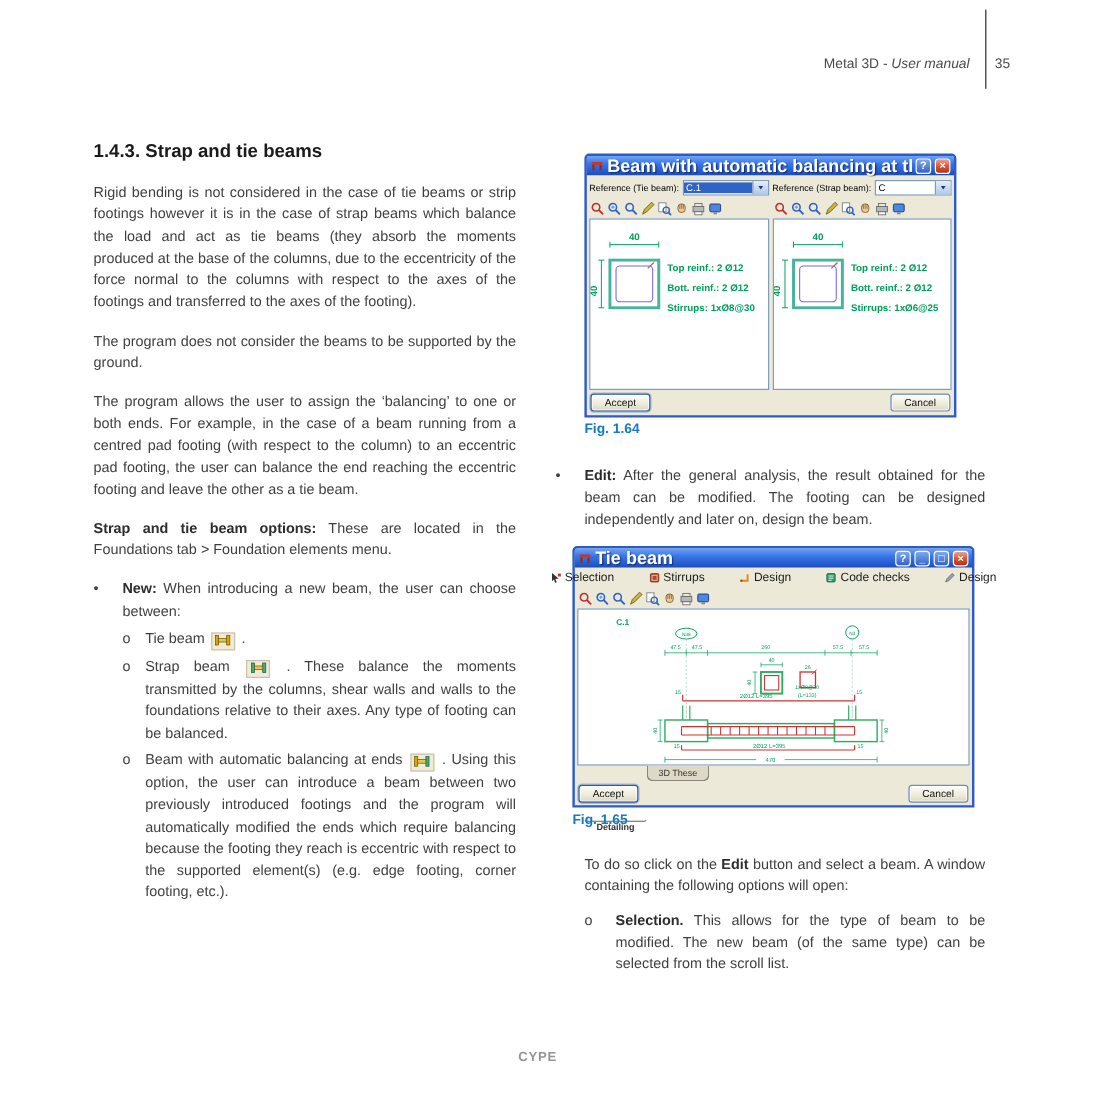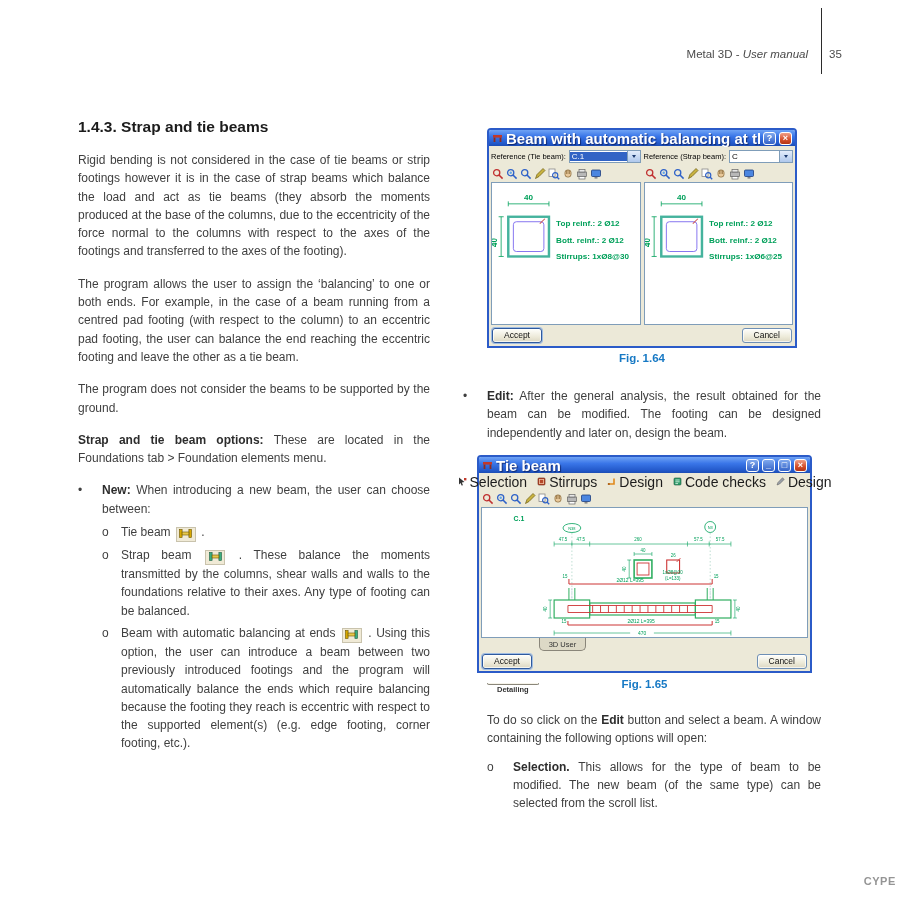--- a/index.html
+++ b/index.html
@@ -20,21 +20,21 @@
   .bullet{display:flex;margin:0 0 4px 0;}
   .bullet .bm{flex:none;width:24px;}
   .bullet .bt{flex:1;text-align:justify;}
   .bullet.sub{margin-left:24px;}
   .bullet.sub .bm{width:19px;}
   .mb14{margin-bottom:14px;}
   .inline-icon{display:inline-block;width:18px;height:13px;background:#f0ead6;border:1px solid #c9c3ad;
                vertical-align:-3px;line-height:0;margin:0 2px;text-align:center;}
 
   
-  .fig-caption{position:absolute;text-align:center;font-size:11.5px;font-weight:bold;color:#1779C4;}
+  .fig-caption{position:absolute;text-align:left;font-size:11.5px;font-weight:bold;color:#1779C4;}
   .rc-block{position:absolute;font-size:12px;line-height:18.3px;text-align:justify;}
 
   
   .xp-win{position:absolute;background:#ECE9D8;border:2px solid #2B5BC8;border-radius:4px 4px 0 0;
           box-sizing:border-box;display:flex;flex-direction:column;}
   .xp-titlebar{height:16px;flex:none;display:flex;align-items:center;padding:0 3px;gap:3px;
                background:linear-gradient(180deg,#6FA3F5 0%,#3A76E8 40%,#2258C9 85%,#1C4DB4 100%);
                border-radius:2px 2px 0 0;}
   .xp-title{flex:1;color:#fff;font-size:15px;font-weight:bold;white-space:nowrap;overflow:hidden;
             text-shadow:1px 1px 1px rgba(0,0,40,.55);}
@@ -60,47 +60,47 @@
   .tb-ico{width:12px;height:12px;flex:none;line-height:0;}
   .canvas{flex:1;background:#fff;border:1px solid #7F9DB9;min-height:0;line-height:0;}
   .btnrow{height:21px;flex:none;display:flex;align-items:center;padding:0 3px;border-radius:10px;}
   .xp-push{font-size:8.5px;color:#111;padding:2px 11px;border:1px solid #6E8FB5;border-radius:3px;
            background:linear-gradient(180deg,#FEFEFB,#EDEAD9 60%,#DCD7C2);
            box-shadow:inset 0 0 0 1px rgba(255,255,255,.7);line-height:1;}
   .xp-push.default{border-color:#2F5A9E;box-shadow:0 0 0 1px #9DBBE3, inset 0 0 0 1px rgba(255,255,255,.7);}
   .spacer{flex:1;}
 
   
-  .d2-menubar{height:17px;flex:none;display:flex;align-items:center;justify-content:center;gap:10px;
-              font-size:14px;color:#1c1c1c;}
+  .d2-menubar{height:17px;flex:none;display:flex;align-items:center;justify-content:center;gap:29px;
+              font-size:10px;color:#1c1c1c;}
   .d2-menuitem{display:flex;align-items:center;gap:3px;white-space:nowrap;}
   .mi-ico{width:9px;height:9px;line-height:0;}
   .d2-toolwrap{padding:0 2px;}
   .d2-canvas{margin:0 2px;background:#fff;border:1px solid #7F9DB9;line-height:0;flex:none;}
   .tabstrip{height:13px;flex:none;display:flex;align-items:stretch;padding-left:8px;gap:0;}
   .tab{font-size:7.5px;padding:1px 9px 0 9px;border:1px solid #8A867A;border-top:none;
        border-radius:0 0 5px 5px;background:#DDD9C6;color:#333;line-height:11px;}
   .tab.active{background:#F6F4EA;font-weight:bold;margin-top:45px;}
 
   
-  .footer{position:absolute;left:0;top:875px;width:896px;text-align:right;font-size:11px;
+  .footer{position:absolute;left:0;top:875px;width:896px;text-align:center;font-size:11px;
           font-weight:bold;letter-spacing:0.6px;color:#959595;}
 </style>
 </head>
 <body>
 
 <div class="hdr-rule"></div>
 <div class="hdr-manual"><span>Metal 3D - </span><span class="it">User manual</span></div>
 <div class="hdr-page">35</div>
 
 <div class="left-col">
   <h1>1.4.3. Strap and tie beams</h1>
   <p>Rigid bending is not considered in the case of tie beams or strip footings however it is in the case of strap beams which balance the load and act as tie beams (they absorb the moments produced at the base of the columns, due to the eccentricity of the force normal to the columns with respect to the axes of the footings and transferred to the axes of the footing).</p>
+  <p>The program does not consider the beams to be supported by the ground.</p>
   <p>The program allows the user to assign the ‘balancing’ to one or both ends. For example, in the case of a beam running from a centred pad footing (with respect to the column) to an eccentric pad footing, the user can balance the end reaching the eccentric footing and leave the other as a tie beam.</p>
-  <p>The program does not consider the beams to be supported by the ground.</p>
   <p><b>Strap and tie beam options:</b><span> These are located in the Foundations tab &gt; Foundation elements menu.</span></p>
 
   <div class="bullet mb14" style="margin-bottom:5px;">
     <span class="bm">•</span>
     <div class="bt"><b>New:</b><span> When introducing a new beam, the user can choose between:</span></div>
   </div>
 
   <div class="bullet sub">
     <span class="bm">o</span>
     <div class="bt"><span>Tie beam </span><span class="inline-icon"><svg width="15" height="11" viewBox="0 0 15 11">
@@ -118,21 +118,21 @@
             <rect x="4.1" y="4" width="6.8" height="3" fill="#E8C84A" stroke="#6b5500" stroke-width="0.6"></rect>
           </svg></span><span> . These balance the moments transmitted by the columns, shear walls and walls to the foundations relative to their axes. Any type of footing can be balanced.</span></div>
   </div>
 
   <div class="bullet sub">
     <span class="bm">o</span>
     <div class="bt"><span>Beam with automatic balancing at ends </span><span class="inline-icon"><svg width="15" height="11" viewBox="0 0 15 11">
             <rect x="1.5" y="1.5" width="2.6" height="8" fill="#D8A800" stroke="#6b5500" stroke-width="0.6"></rect>
             <rect x="10.9" y="1.5" width="2.6" height="8" fill="#3BAE7E" stroke="#1d5c42" stroke-width="0.6"></rect>
             <rect x="4.1" y="4" width="6.8" height="3" fill="#E8C84A" stroke="#6b5500" stroke-width="0.6"></rect>
-          </svg></span><span> . Using this option, the user can introduce a beam between two previously introduced footings and the program will automatically balance the ends which require balancing because the footing they reach is eccentric with respect to the supported element(s) (e.g. edge footing, corner footing, etc.).</span></div>
+          </svg></span><span> . Using this option, the user can introduce a beam between two previously introduced footings and the program will automatically modified the ends which require balancing because the footing they reach is eccentric with respect to the supported element(s) (e.g. edge footing, corner footing, etc.).</span></div>
   </div>
 </div>
 
 <div class="xp-win" style="left:487px;top:128px;width:310px;height:220px;">
   <div class="xp-titlebar">
     <span class="xp-ico"><svg width="11" height="11" viewBox="0 0 11 11">
           <rect x="1" y="2" width="9" height="2.6" fill="#C0392B"></rect>
           <rect x="1.6" y="4.6" width="1.8" height="4.4" fill="#8E2B20"></rect>
           <rect x="7.6" y="4.6" width="1.8" height="4.4" fill="#8E2B20"></rect>
         </svg></span>
@@ -503,21 +503,21 @@
             <line x1="73" y1="125" x2="150" y2="125"></line>
             <line x1="174" y1="125" x2="252" y2="125"></line>
             <line x1="73" y1="122.5" x2="73" y2="127.5"></line>
             <line x1="252" y1="122.5" x2="252" y2="127.5"></line>
           </g>
         <text x="162" y="127" font-size="5" fill="#00A05A" text-anchor="middle">470</text>
       </svg>
     </div>
     <div class="tabstrip">
       <span class="tab active">Detailing</span>
-      <span class="tab">3D User</span>
+      <span class="tab">3D These</span>
     </div>
     <div class="btnrow">
       <button class="xp-push default">Accept</button>
       <span class="spacer"></span>
       <button class="xp-push">Cancel</button>
     </div>
   </div>
 </div>
 <div class="fig-caption" style="left:477px;top:678px;width:335px;">Fig. 1.65</div>
 

